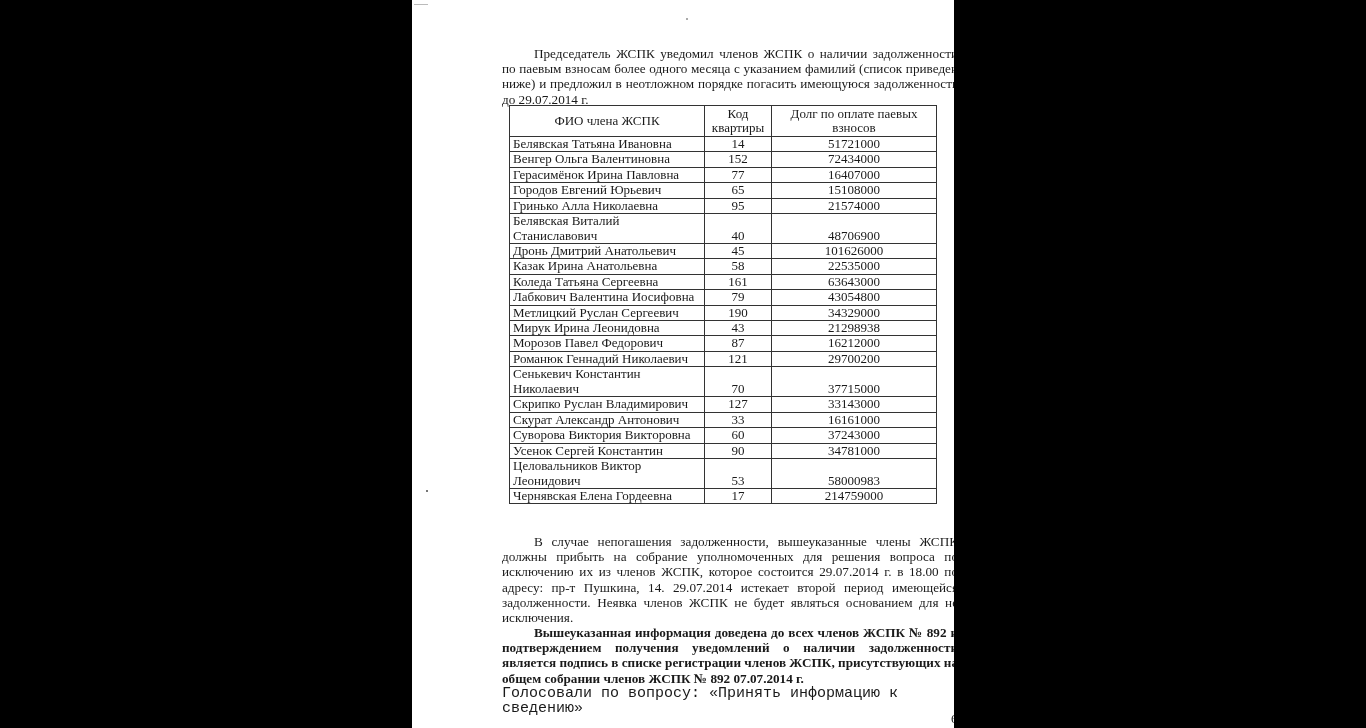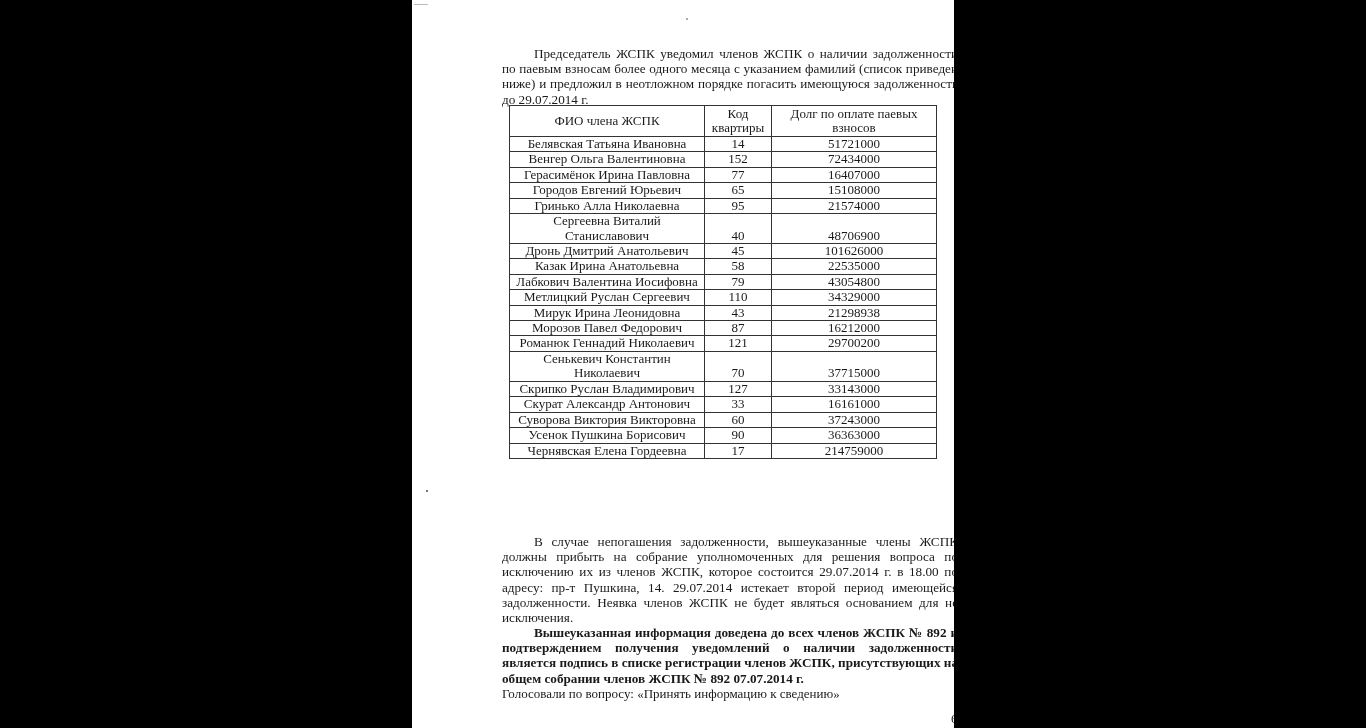--- a/index.html
+++ b/index.html
@@ -27,42 +27,42 @@
       width: 456px;
       font-size: 13.2px;
       line-height: 15.2px;
       text-align: justify;
       white-space: normal;
     }
     .para .indent { display: inline-block; width: 32px; }
     .p1 { top: 46px; }
     .p2 { top: 534px; }
     .p3 { top: 625px; font-weight: bold; }
-    .vote { position: absolute; left: 90px; top: 686px; font-size: 13px; line-height: 15px; }
+    .vote { position: absolute; left: 90px; top: 686px; font-size: 15px; line-height: 15px; font-family: Liberation Mono, monospace; }
     .pagenum { position: absolute; left: 539px; top: 711px; font-size: 13px; }
 
     table.debts {
       position: absolute;
       left: 97px; top: 105px;
       border-collapse: collapse;
       font-size: 13px;
       line-height: 14.4px;
     }
     table.debts th, table.debts td {
       border: 1px solid #333333;
       padding: 0 3px;
       vertical-align: bottom;
     }
     table.debts th {
       font-weight: normal;
       text-align: center;
       vertical-align: middle;
       height: 30px;
     }
-    table.debts td.name { width: 188px; text-align: center; }
+    table.debts td.name { width: 188px; text-align: left; }
     table.debts td.apt { width: 60px; text-align: center; }
     table.debts td.debt { width: 158px; text-align: center; font-family: Liberation Serif, serif; }
     table.debts tr.r1 td { height: 14.3px; }
     table.debts tr.r2 td { height: 29px; }
     .speck { position: absolute; width: 2px; height: 2px; background: #777; }
   </style>
 </head>
 <body>
 
 <div class="page">
@@ -98,42 +98,47 @@
           <td class="name">Городов Евгений Юрьевич</td>
           <td class="apt">65</td>
           <td class="debt">15108000</td>
         </tr>
         <tr class="r1">
           <td class="name">Гринько Алла Николаевна</td>
           <td class="apt">95</td>
           <td class="debt">21574000</td>
         </tr>
         <tr class="r2">
-          <td class="name">Сергеевна Виталий Станиславович</td>
+          <td class="name">Белявская Виталий Станиславович</td>
           <td class="apt">40</td>
           <td class="debt">48706900</td>
         </tr>
         <tr class="r1">
           <td class="name">Дронь Дмитрий Анатольевич</td>
           <td class="apt">45</td>
           <td class="debt">101626000</td>
         </tr>
         <tr class="r1">
           <td class="name">Казак Ирина Анатольевна</td>
           <td class="apt">58</td>
           <td class="debt">22535000</td>
         </tr>
         <tr class="r1">
+          <td class="name">Коледа Татьяна Сергеевна</td>
+          <td class="apt">161</td>
+          <td class="debt">63643000</td>
+        </tr>
+        <tr class="r1">
           <td class="name">Лабкович Валентина Иосифовна</td>
           <td class="apt">79</td>
           <td class="debt">43054800</td>
         </tr>
         <tr class="r1">
           <td class="name">Метлицкий Руслан Сергеевич</td>
-          <td class="apt">110</td>
+          <td class="apt">190</td>
           <td class="debt">34329000</td>
         </tr>
         <tr class="r1">
           <td class="name">Мирук Ирина Леонидовна</td>
           <td class="apt">43</td>
           <td class="debt">21298938</td>
         </tr>
         <tr class="r1">
           <td class="name">Морозов Павел Федорович</td>
           <td class="apt">87</td>
@@ -158,23 +163,28 @@
           <td class="name">Скурат Александр Антонович</td>
           <td class="apt">33</td>
           <td class="debt">16161000</td>
         </tr>
         <tr class="r1">
           <td class="name">Суворова Виктория Викторовна</td>
           <td class="apt">60</td>
           <td class="debt">37243000</td>
         </tr>
         <tr class="r1">
-          <td class="name">Усенок Пушкина Борисович</td>
+          <td class="name">Усенок Сергей Константин</td>
           <td class="apt">90</td>
-          <td class="debt">36363000</td>
+          <td class="debt">34781000</td>
+        </tr>
+        <tr class="r2">
+          <td class="name">Целовальников Виктор Леонидович</td>
+          <td class="apt">53</td>
+          <td class="debt">58000983</td>
         </tr>
         <tr class="r1">
           <td class="name">Чернявская Елена Гордеевна</td>
           <td class="apt">17</td>
           <td class="debt">214759000</td>
         </tr>
       </tbody>
   </table>
 
   <div class="para p2"><span class="indent"></span><span>В случае непогашения задолженности, вышеуказанные члены ЖСПК должны прибыть на собрание уполномоченных для решения вопроса по исключению их из членов ЖСПК, которое состоится 29.07.2014 г. в 18.00 по адресу: пр-т Пушкина, 14. 29.07.2014 истекает второй период имеющейся задолженности. Неявка членов ЖСПК не будет являться основанием для не исключения.</span></div>

